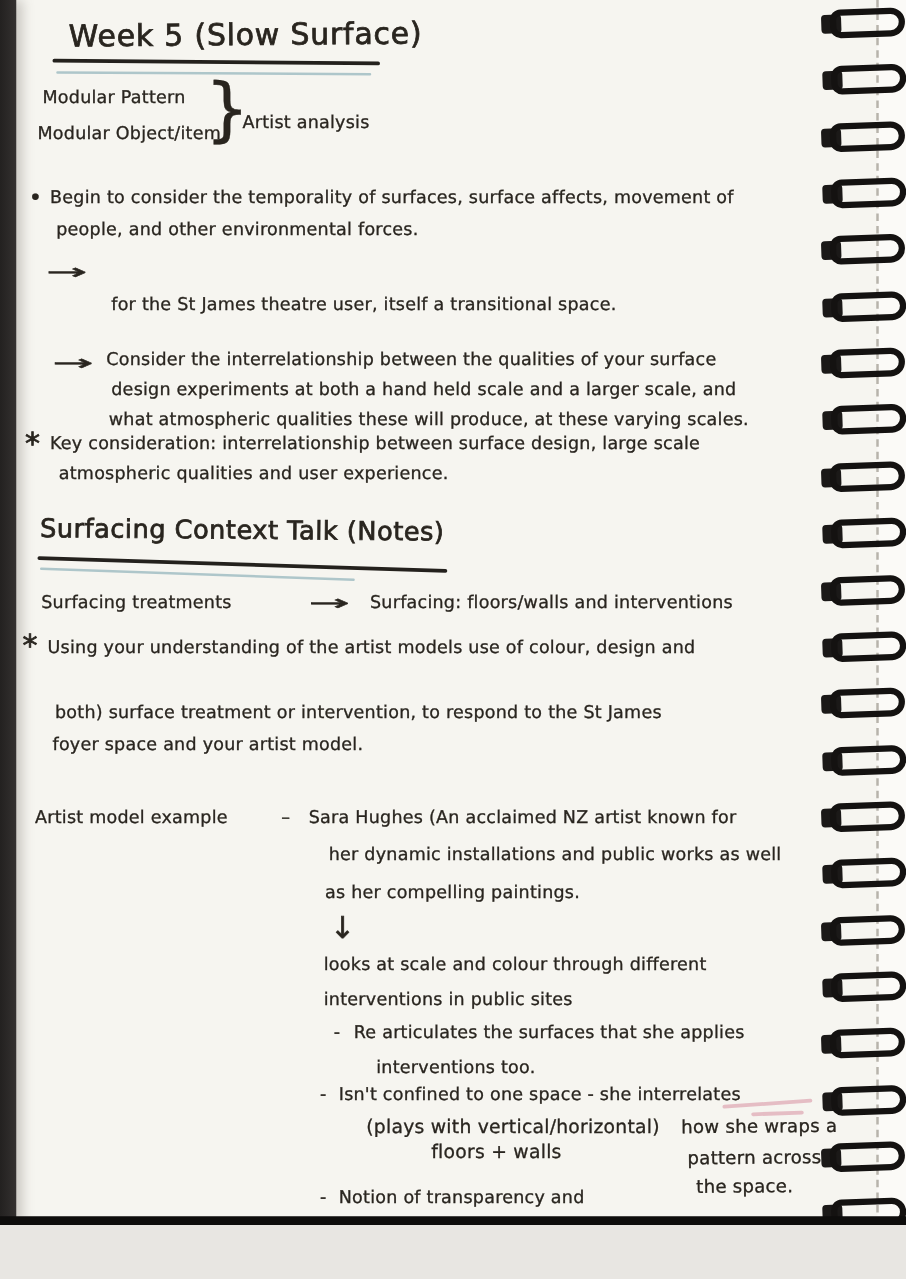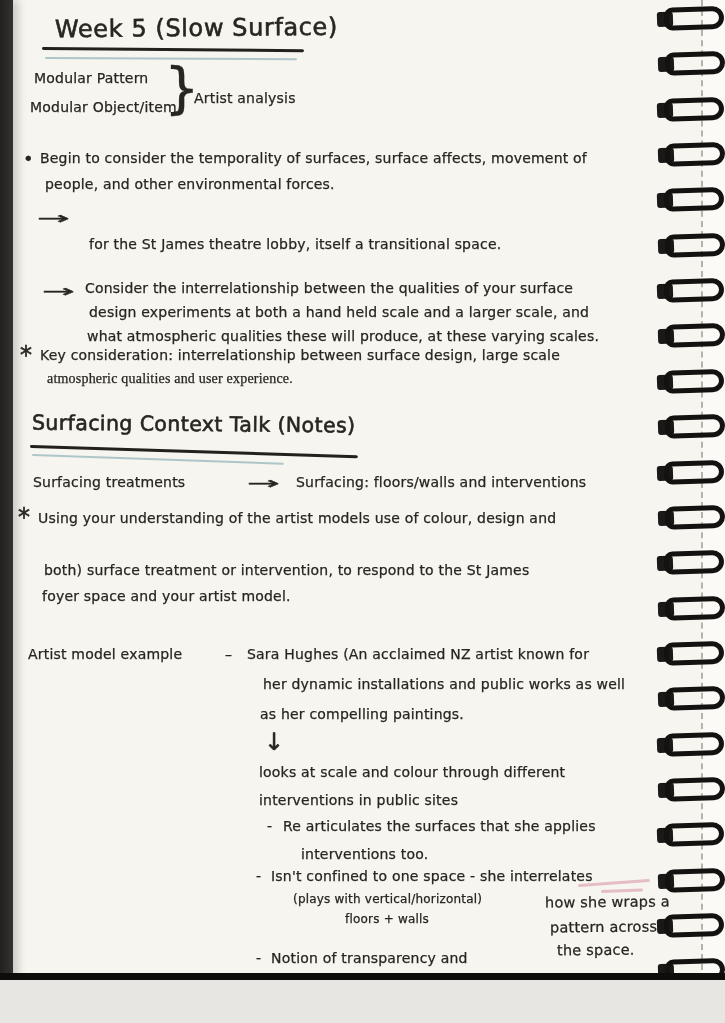--- a/index.html
+++ b/index.html
@@ -9,21 +9,21 @@
     font-family:"DejaVu Sans",sans-serif;color:#29251f;
   }
   .left-edge{position:absolute;left:0;top:0;width:13px;height:100%;
     background:linear-gradient(90deg,#232120,#343130);
     box-shadow:5px 0 9px rgba(90,84,76,.28);}
   .bottom-edge{position:absolute;left:0;bottom:0;width:100%;height:7px;background:#0e0d0c;}
   .outer-margin{position:absolute;right:0;top:0;width:23px;height:100%;background:#fbfaf7;}
   .perforation{position:absolute;top:0;left:701px;height:100%;width:0;border-left:2px dashed #b7b3ab;}
   .hand{position:absolute;white-space:nowrap;font-size:14px;letter-spacing:.2px;line-height:1.2;
     -webkit-text-stroke:.25px #29251f;}
-  .sm{font-size:12px;}
+  .sm{font-size:15px;}
   .md{font-size:14.5px;}
   .title{font-size:24px;letter-spacing:.6px;-webkit-text-stroke:.6px #29251f;}
   .title2{font-size:20.5px;letter-spacing:.4px;-webkit-text-stroke:.6px #29251f;}
   .uline{position:absolute;height:3px;background:#24211d;border-radius:2px;transform-origin:left center;}
   .uline-teal{position:absolute;height:2px;background:#aec6ca;border-radius:2px;transform-origin:left center;}
   .marker{position:absolute;}
   .star{font-size:24px;-webkit-text-stroke:.6px #29251f;}
   .brace{position:absolute;font-size:56px;font-weight:400;-webkit-text-stroke:.3px #29251f;}
   .arrow-long{position:absolute;font-size:17px;transform:scaleX(2.3);transform-origin:left center;-webkit-text-stroke:.4px #29251f;}
   .down-arrow{position:absolute;font-size:24px;-webkit-text-stroke:.5px #29251f;}
@@ -52,30 +52,30 @@
   <div class="hand" style="left:34px;top:70px;">Modular Pattern</div>
   <div class="hand" style="left:30px;top:99px;">Modular Object/item</div>
   <div class="brace" style="left:164px;top:55px;">}</div>
   <div class="hand" style="left:194px;top:90px;">Artist analysis</div>
 
   <div class="hand marker" style="left:23px;top:148px;font-size:18px;">•</div>
   <div class="hand" style="left:40px;top:150px;">Begin to consider the temporality of surfaces, surface affects, movement of</div>
   <div class="hand" style="left:45px;top:176px;">people, and other environmental forces.</div>
 
   <div class="arrow-long" style="left:37px;top:208px;">→</div>
-  <div class="hand" style="left:89px;top:236px;">for the St James theatre lobby, itself a transitional space.</div>
+  <div class="hand" style="left:89px;top:236px;">for the St James theatre user, itself a transitional space.</div>
 
   <div class="arrow-long" style="left:42px;top:281px;">→</div>
   <div class="hand" style="left:85px;top:280px;">Consider the interrelationship between the qualities of your surface</div>
   <div class="hand" style="left:89px;top:304px;">design experiments at both a hand held scale and a larger scale, and</div>
   <div class="hand" style="left:87px;top:328px;">what atmospheric qualities these will produce, at these varying scales.</div>
 
   <div class="hand star marker" style="left:20px;top:341px;">*</div>
   <div class="hand" style="left:40px;top:347px;">Key consideration: interrelationship between surface design, large scale</div>
-  <div class="hand" style="left:47px;top:371px;font-family:Liberation Serif, serif;">atmospheric qualities and user experience.</div>
+  <div class="hand" style="left:47px;top:371px;">atmospheric qualities and user experience.</div>
 
   <div class="hand title2 tilt-b" style="left:32px;top:412px;">Surfacing Context Talk (Notes)</div>
   <div class="uline" style="left:30px;top:445px;width:328px;transform:rotate(1.8deg);"></div>
   <div class="uline-teal" style="left:32px;top:454px;width:252px;transform:rotate(2deg);"></div>
 
   <div class="hand" style="left:33px;top:474px;">Surfacing treatments</div>
   <div class="arrow-long" style="left:247px;top:473px;">→</div>
   <div class="hand" style="left:296px;top:474px;">Surfacing: floors/walls and interventions</div>
 
   <div class="hand star marker" style="left:18px;top:503px;">*</div>

